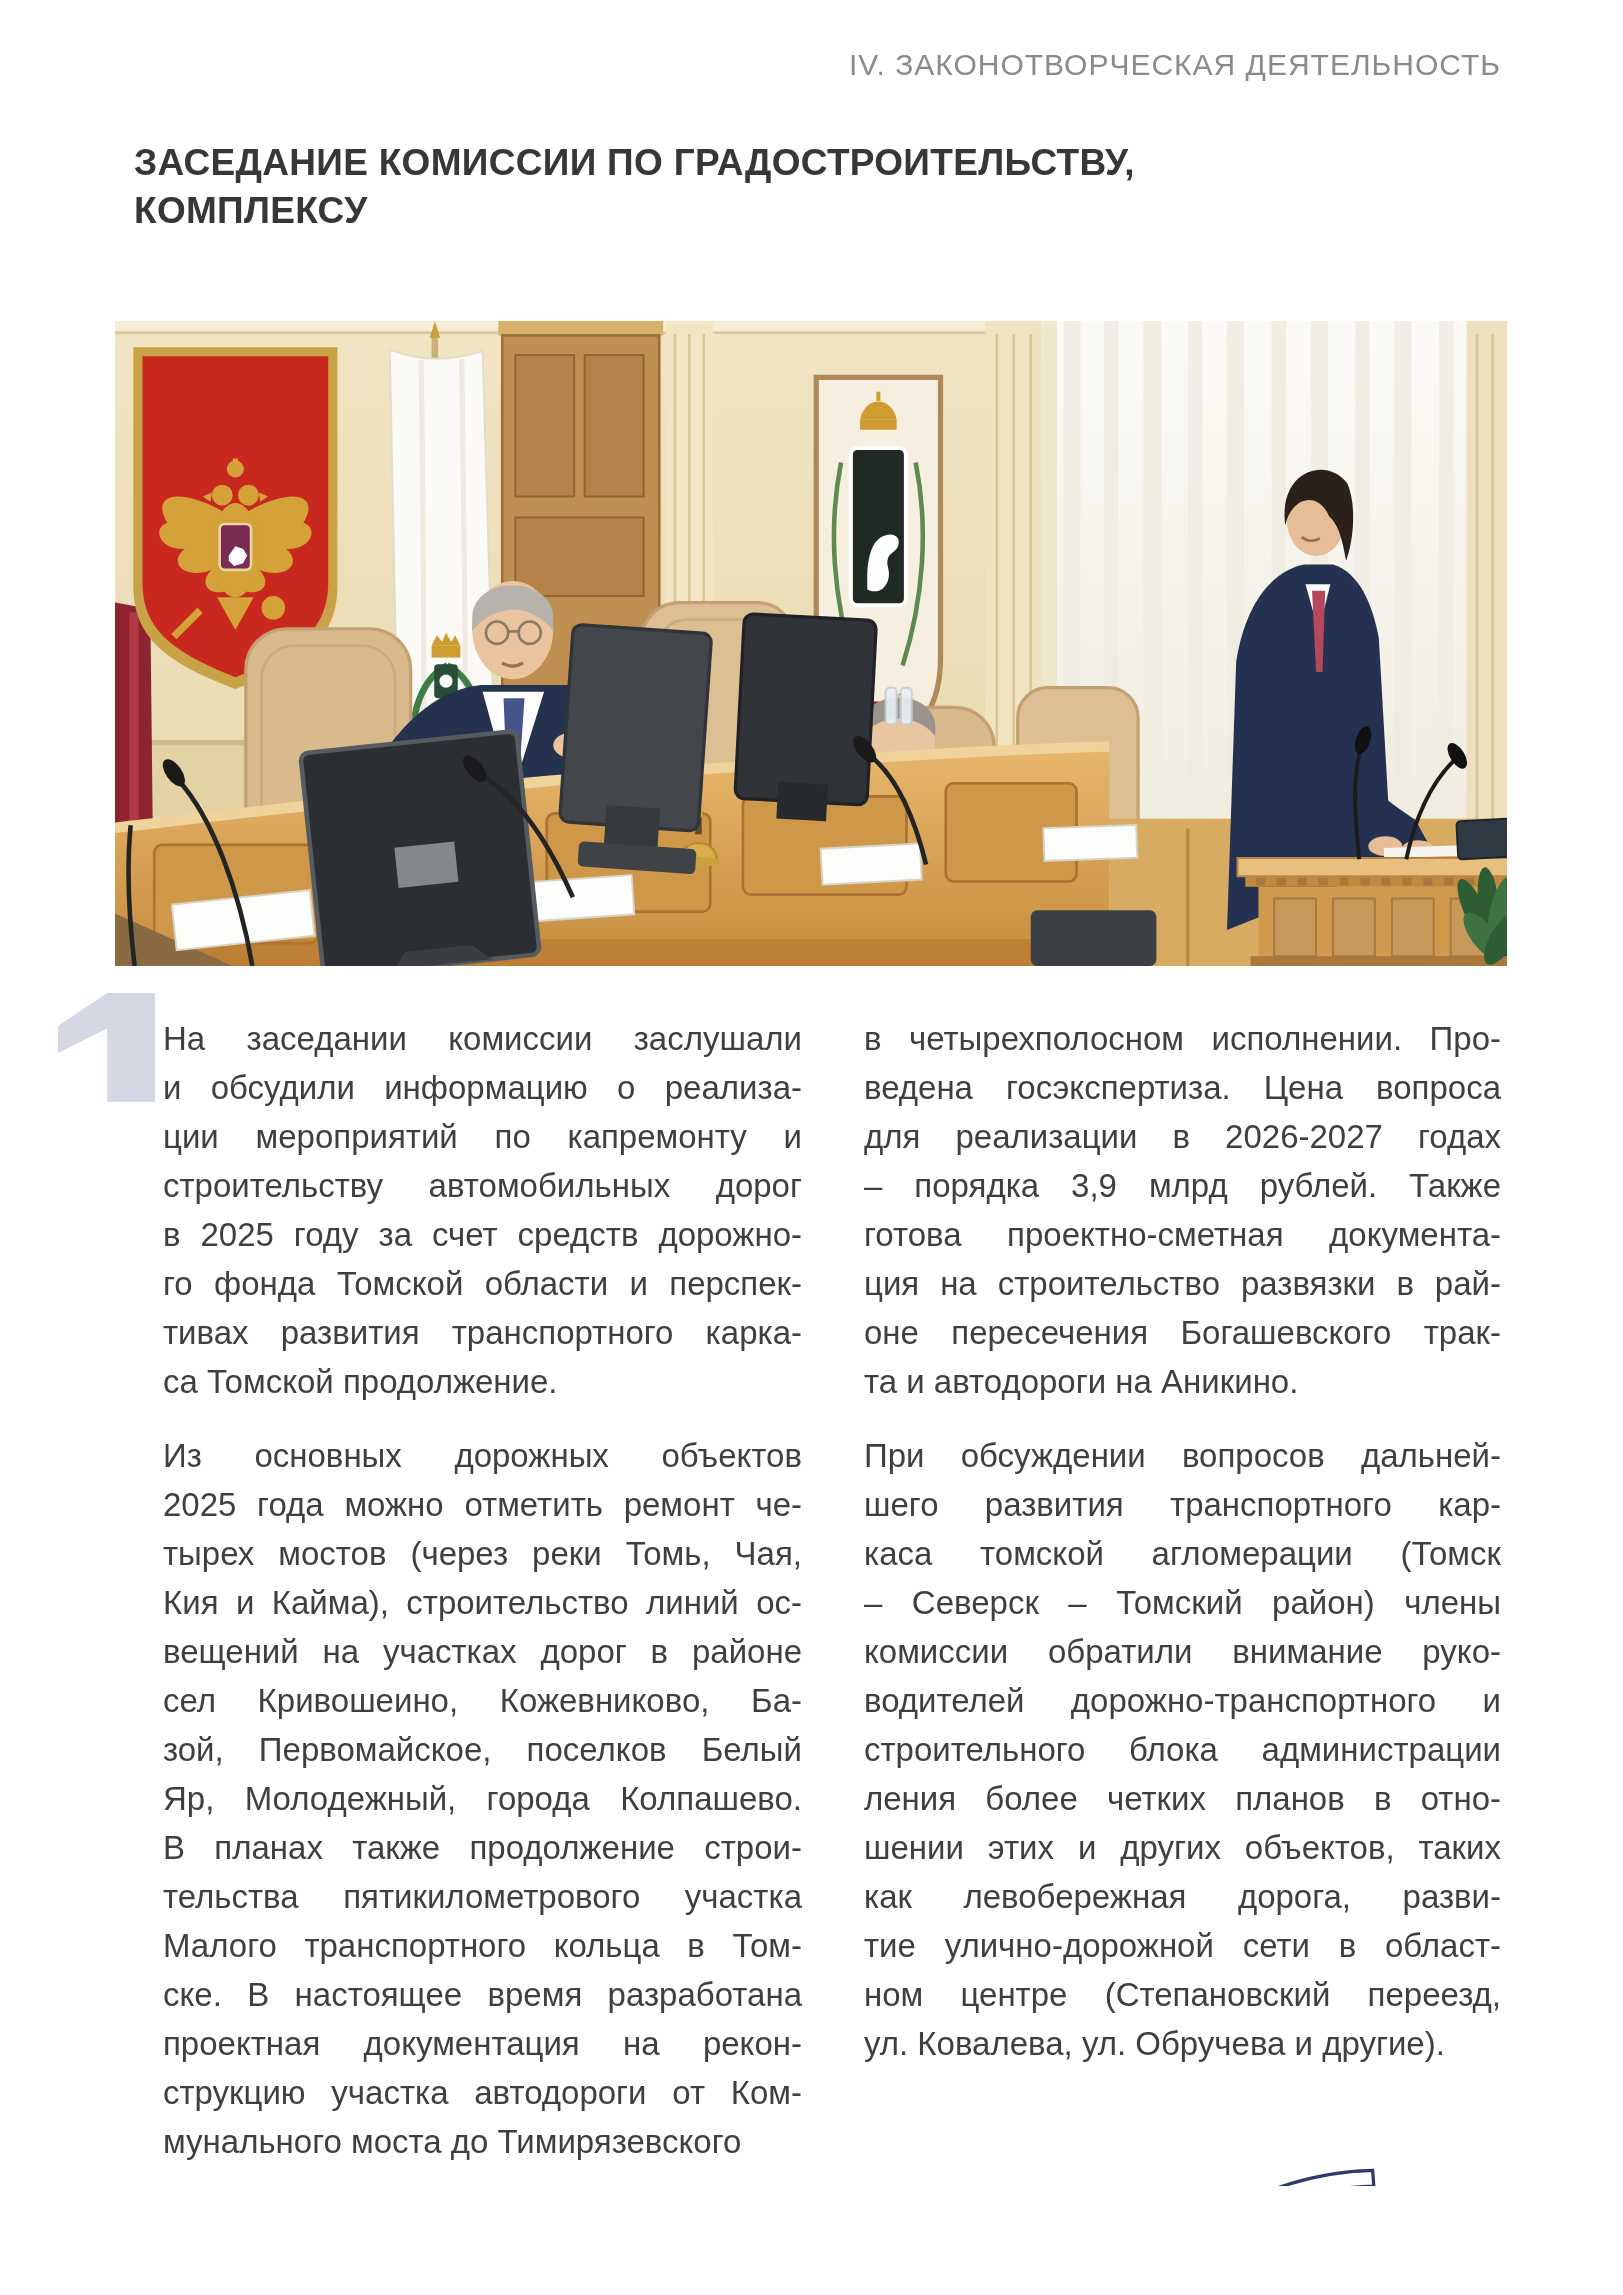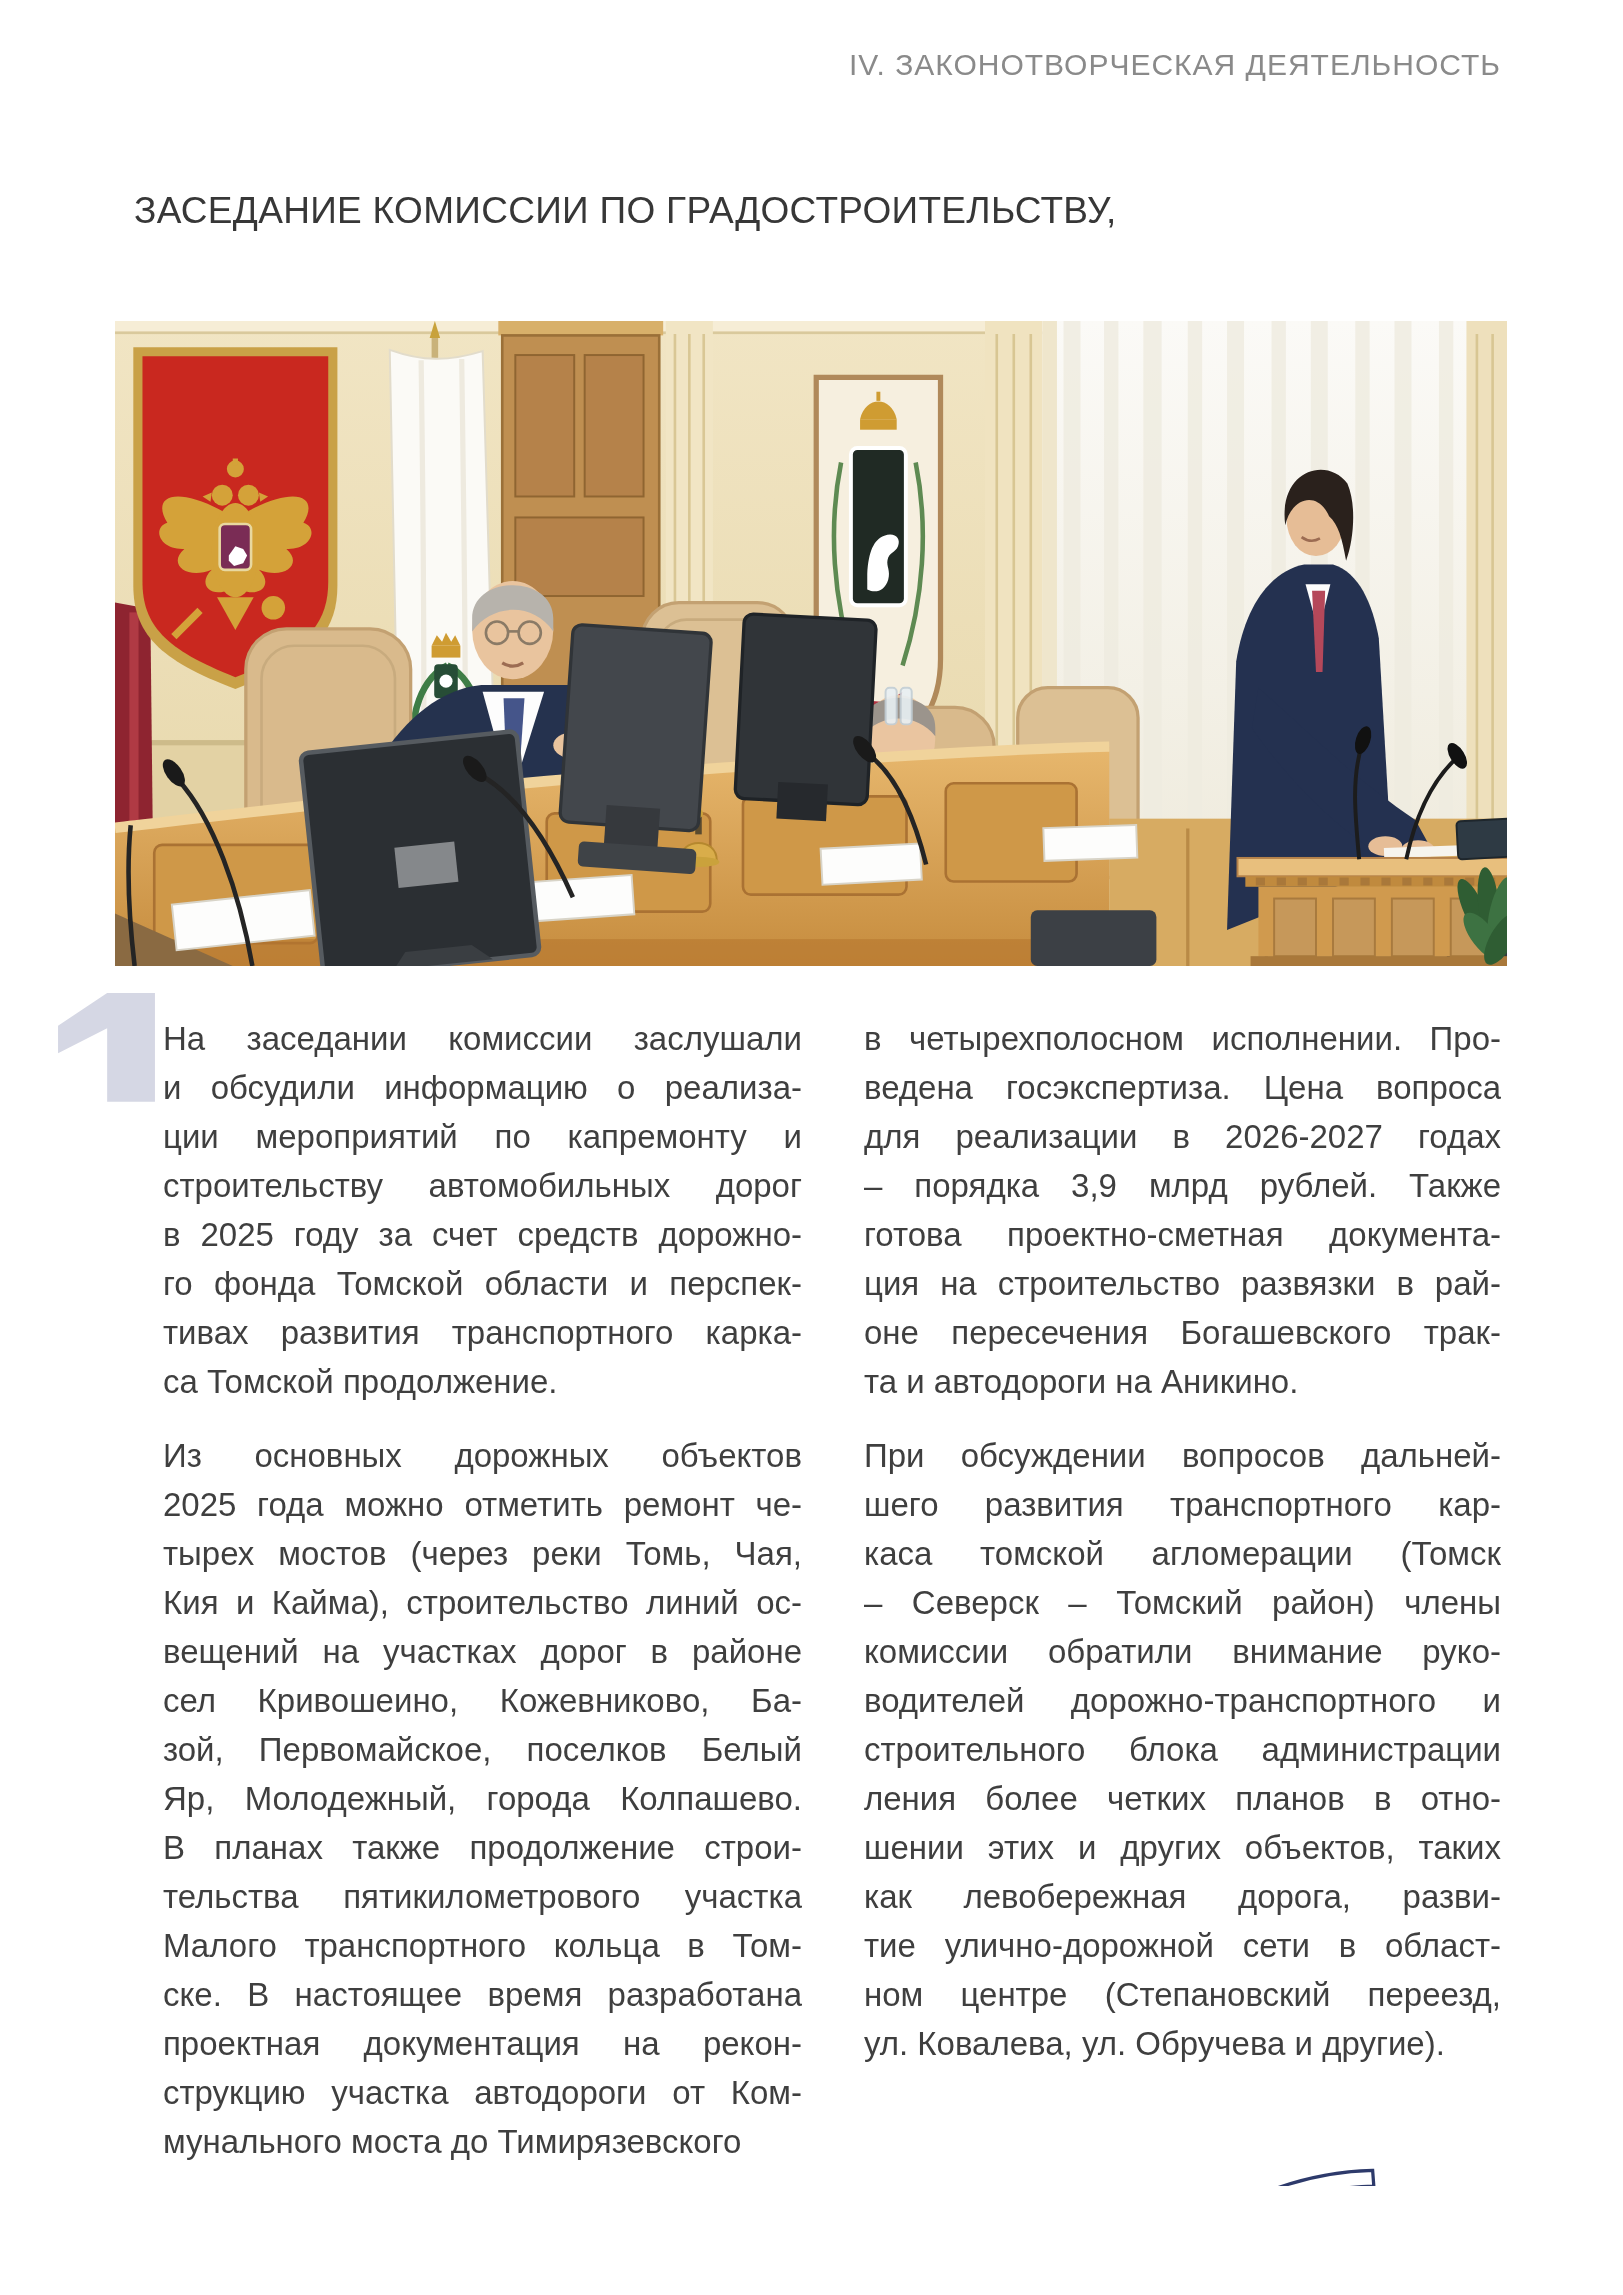--- a/index.html
+++ b/index.html
@@ -1,21 +1,21 @@
 <!DOCTYPE html>
 <html style="font-size:10.5px"><head>
 <meta charset="utf-8">
 <style>
   html,body{margin:0;padding:0;background:#ffffff;}
   .page{position:relative;width:1623px;height:2186px;background:#ffffff;overflow:hidden;
         font-family:"Liberation Sans",sans-serif;color:#3f3f3f;}
   .header-label{position:absolute;top:48px;right:122px;font-size:30px;letter-spacing:1px;
         color:#8a8a8a;white-space:nowrap;}
-  .page-title{position:absolute;left:134px;top:139px;width:1374px;font-size:37px;font-weight:400;
-        line-height:48px;color:#373737;letter-spacing:0.3px;margin-top:48px;}
+  .page-title{position:absolute;left:134px;top:139px;width:1374px;font-size:37px;font-weight:700;
+        line-height:48px;color:#373737;letter-spacing:0.3px;}
   .photo{position:absolute;left:115px;top:321px;width:1392px;height:645px;overflow:hidden;background:#ece0ba;}
   .photo svg{display:block;width:100%;height:100%;}
   .watermark{position:absolute;left:58px;top:993px;width:97px;height:110px;}
   .col{position:absolute;top:1014px;font-size:33px;line-height:49px;color:#3f3f3f;}
   .col0{left:135px;width:667px;}
   .col1{left:836px;width:665px;}
   .para{margin:0 0 25px 0;}
   .line{text-align:justify;text-align-last:justify;white-space:normal;height:49px;overflow:hidden;margin-left:28px;}
   .line.last{text-align-last:left;}
   .logo{position:absolute;left:961px;top:2167px;height:85px;display:flex;align-items:flex-end;gap:9.2px;}
@@ -25,20 +25,21 @@
 </style>
 </head>
 <body>
 
 <div class="page">
 
   <div class="header-label">IV. ЗАКОНОТВОРЧЕСКАЯ ДЕЯТЕЛЬНОСТЬ</div>
 
   <div class="page-title">
     <div>ЗАСЕДАНИЕ КОМИССИИ ПО ГРАДОСТРОИТЕЛЬСТВУ,</div>
+    <div>КОМПЛЕКСУ</div>
   </div>
 
   <div class="photo">
     <svg viewBox="0 0 2128 985" preserveAspectRatio="none">
       <defs>
         <linearGradient id="wall" x1="0" y1="0" x2="0" y2="1">
           <stop offset="0" stop-color="#f1e5c4"></stop>
             <stop offset="1" stop-color="#e6d6a8"></stop>
         </linearGradient>
         <linearGradient id="desk" x1="0" y1="0" x2="0" y2="1">

